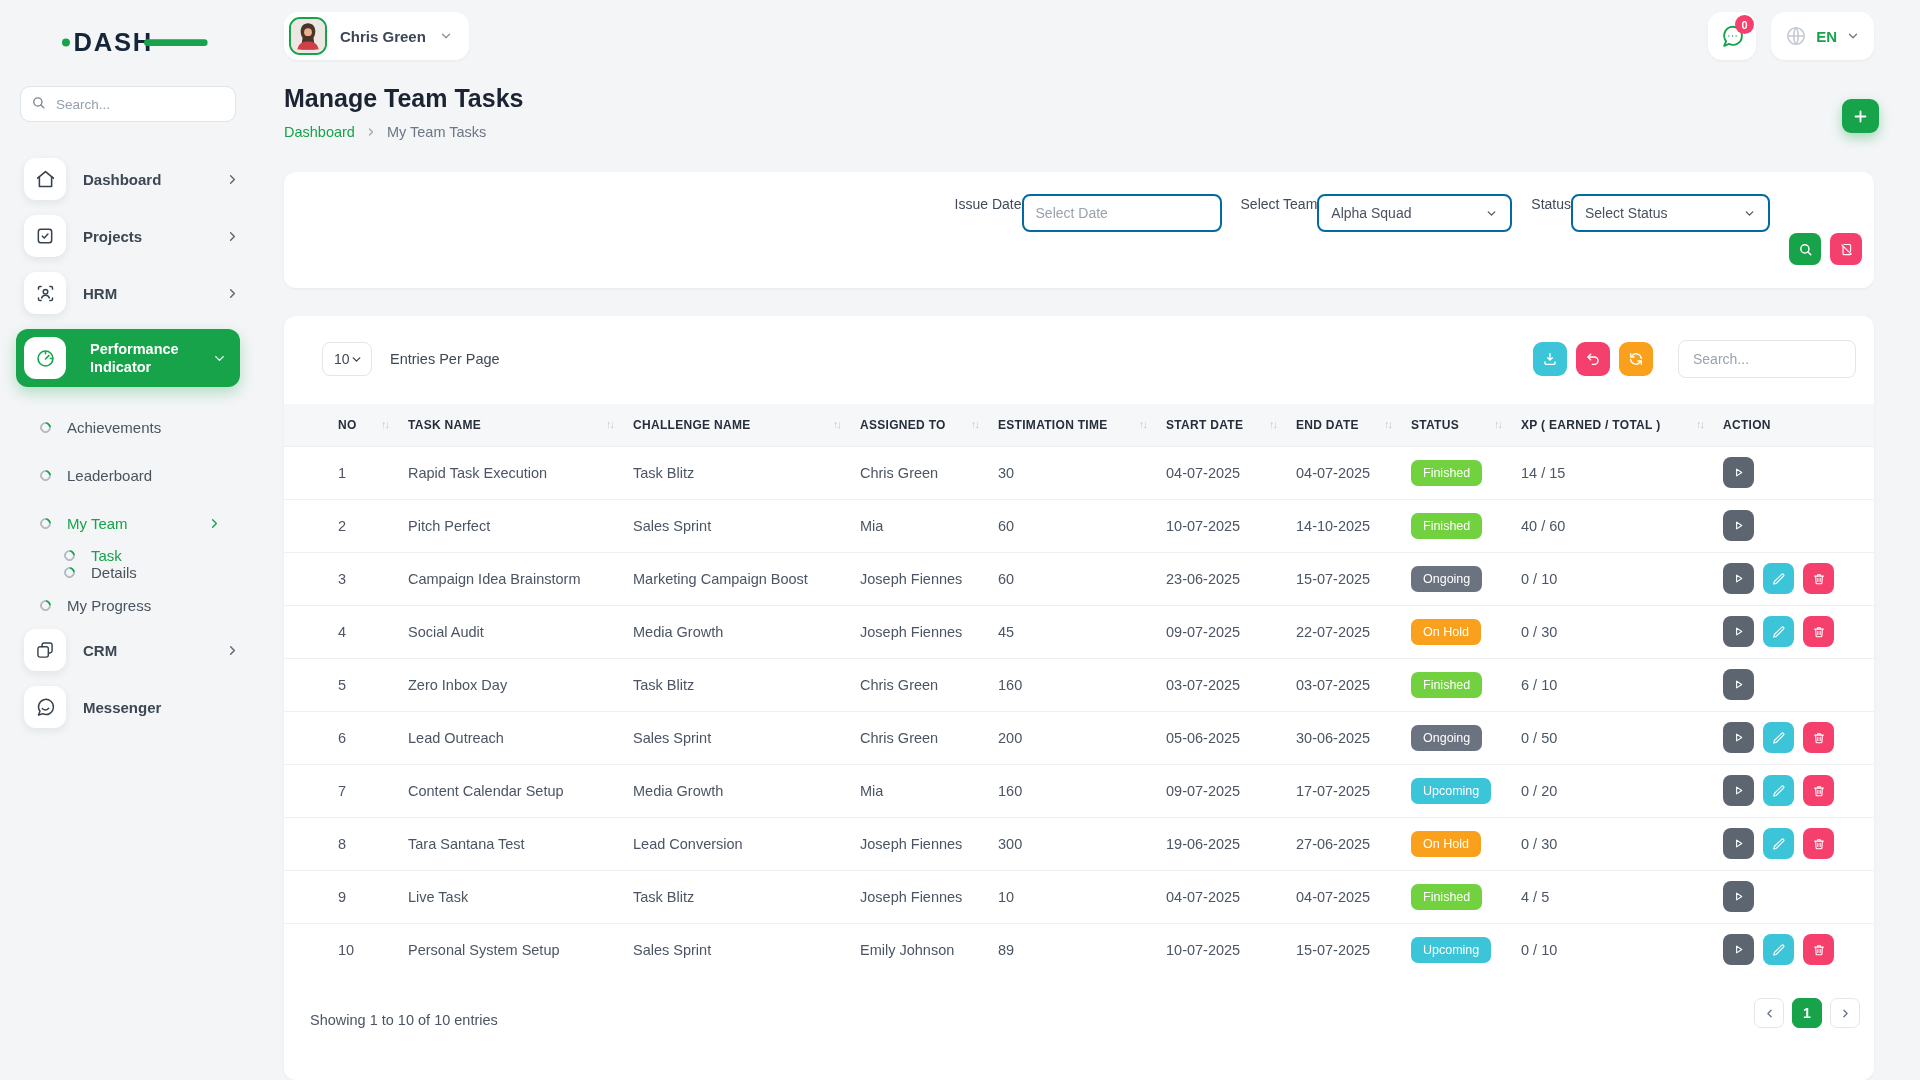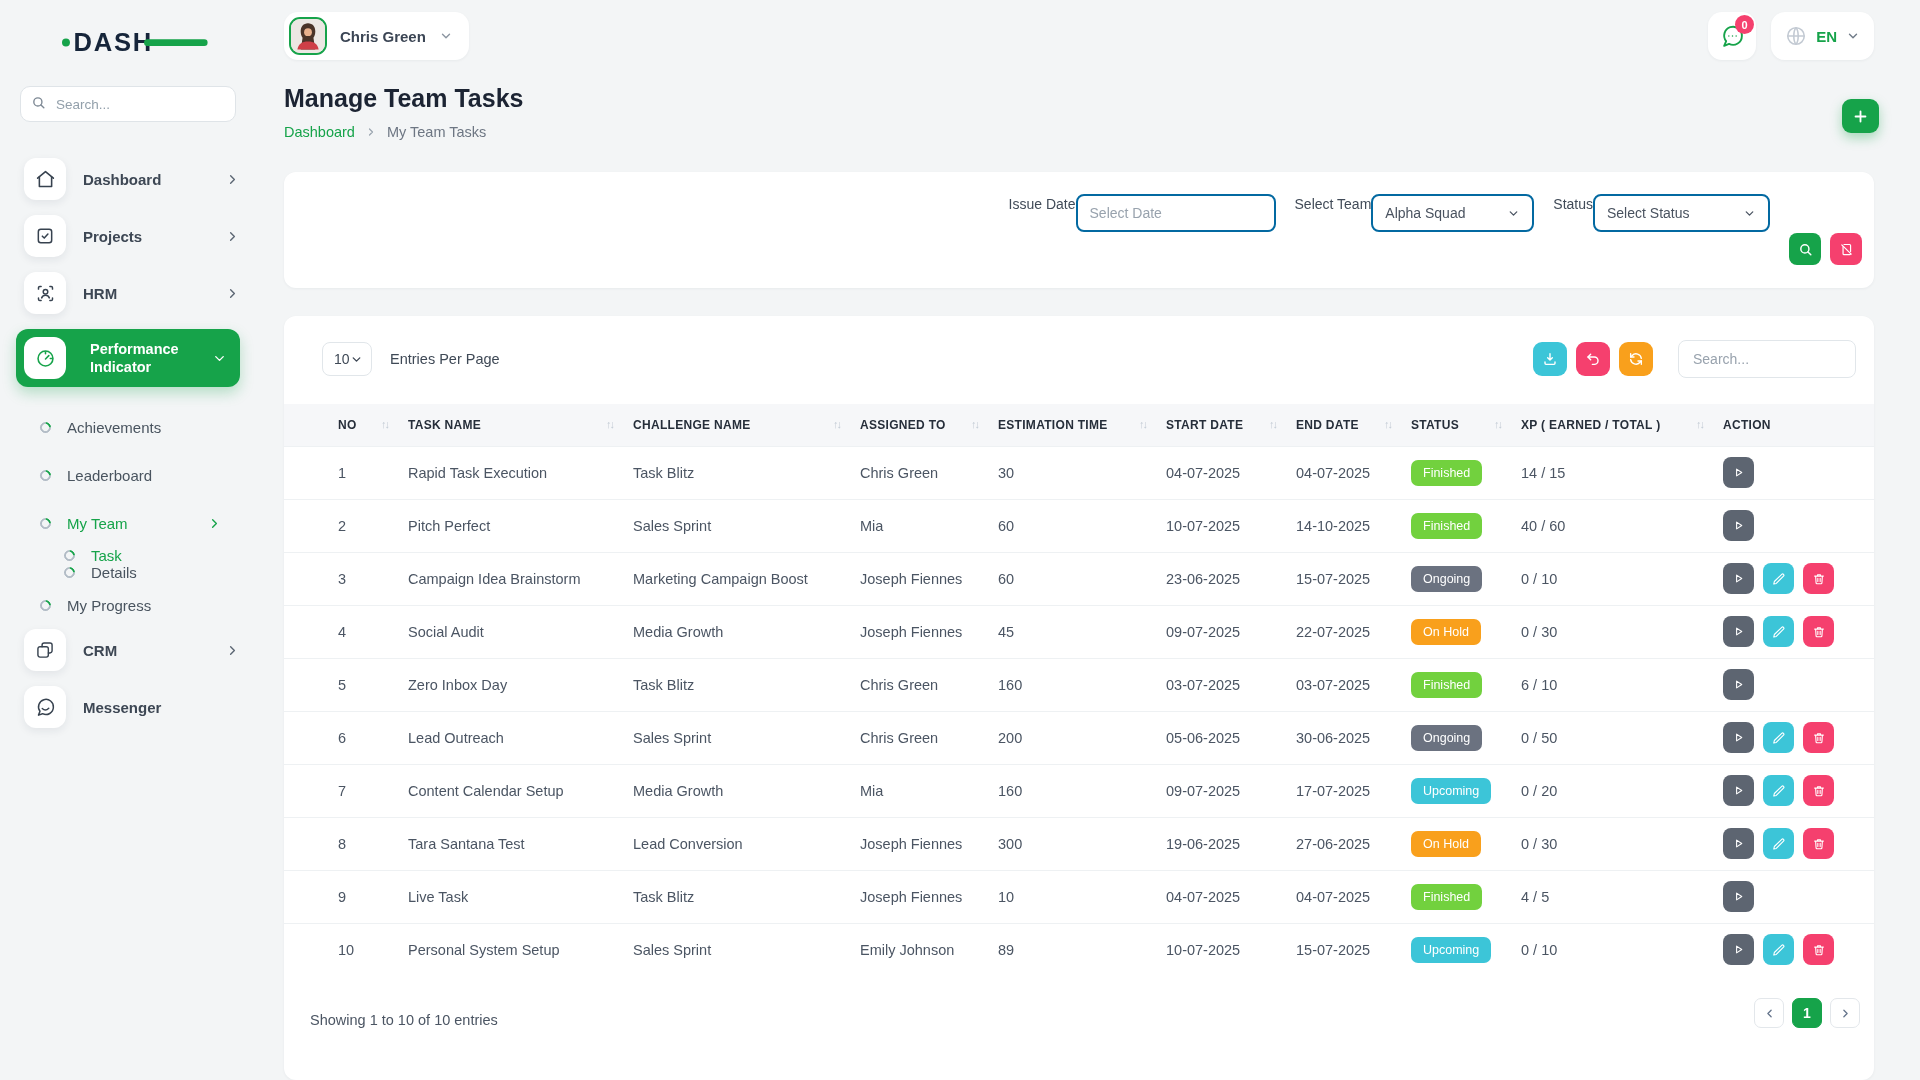--- a/index.html
+++ b/index.html
@@ -67,21 +67,21 @@
   .filter-card{position:relative;margin-top:32px;background:#fff;border-radius:12px;height:116px;
        display:flex;justify-content:flex-end;gap:19px;padding:0 12px 0 24px}
   .field{display:flex;flex-direction:row;margin-top:22px}
   .field label{font-size:14px;color:#414b58;line-height:20px;margin-bottom:12px}
   .control{height:38px;border:2px solid #0369a1;border-radius:8px;background:#fff;display:flex;align-items:center;
        padding:0 12px;font-size:14px;color:#49525f;font-family:inherit}
   .field input.control{outline:none;width:200px}
   .field input.control::placeholder{color:#98a2ad}
   .select{justify-content:space-between;cursor:pointer}
   .select .chev{color:#4b5563}
-  .f-team{width:163px}.f-status{width:177px}
+  .f-team{width:195px}.f-status{width:199px}
   .filter-btns{display:flex;gap:9px;align-self:flex-start;margin-top:61px}
   .btn-sq{width:32px;height:32px;border-radius:8px;border:none;color:#fff;display:flex;align-items:center;justify-content:center;cursor:pointer}
   .btn-search{background:var(--primary)}
   .btn-clear{background:var(--pink)}
 
   .table-card{margin-top:28px;background:#fff;border-radius:12px;height:764px;overflow:hidden}
   .table-controls{display:flex;align-items:center;padding:24px 18px 0 38px}
   .pp-select{width:50px;height:34px;border:1px solid #e1e6ea;border-radius:8px;display:flex;align-items:center;
        justify-content:space-between;padding:0 8px 0 11px;font-size:14px;color:#3f4956;cursor:pointer;background:#fff}
   .pp-select .chev{color:#3f4956}

